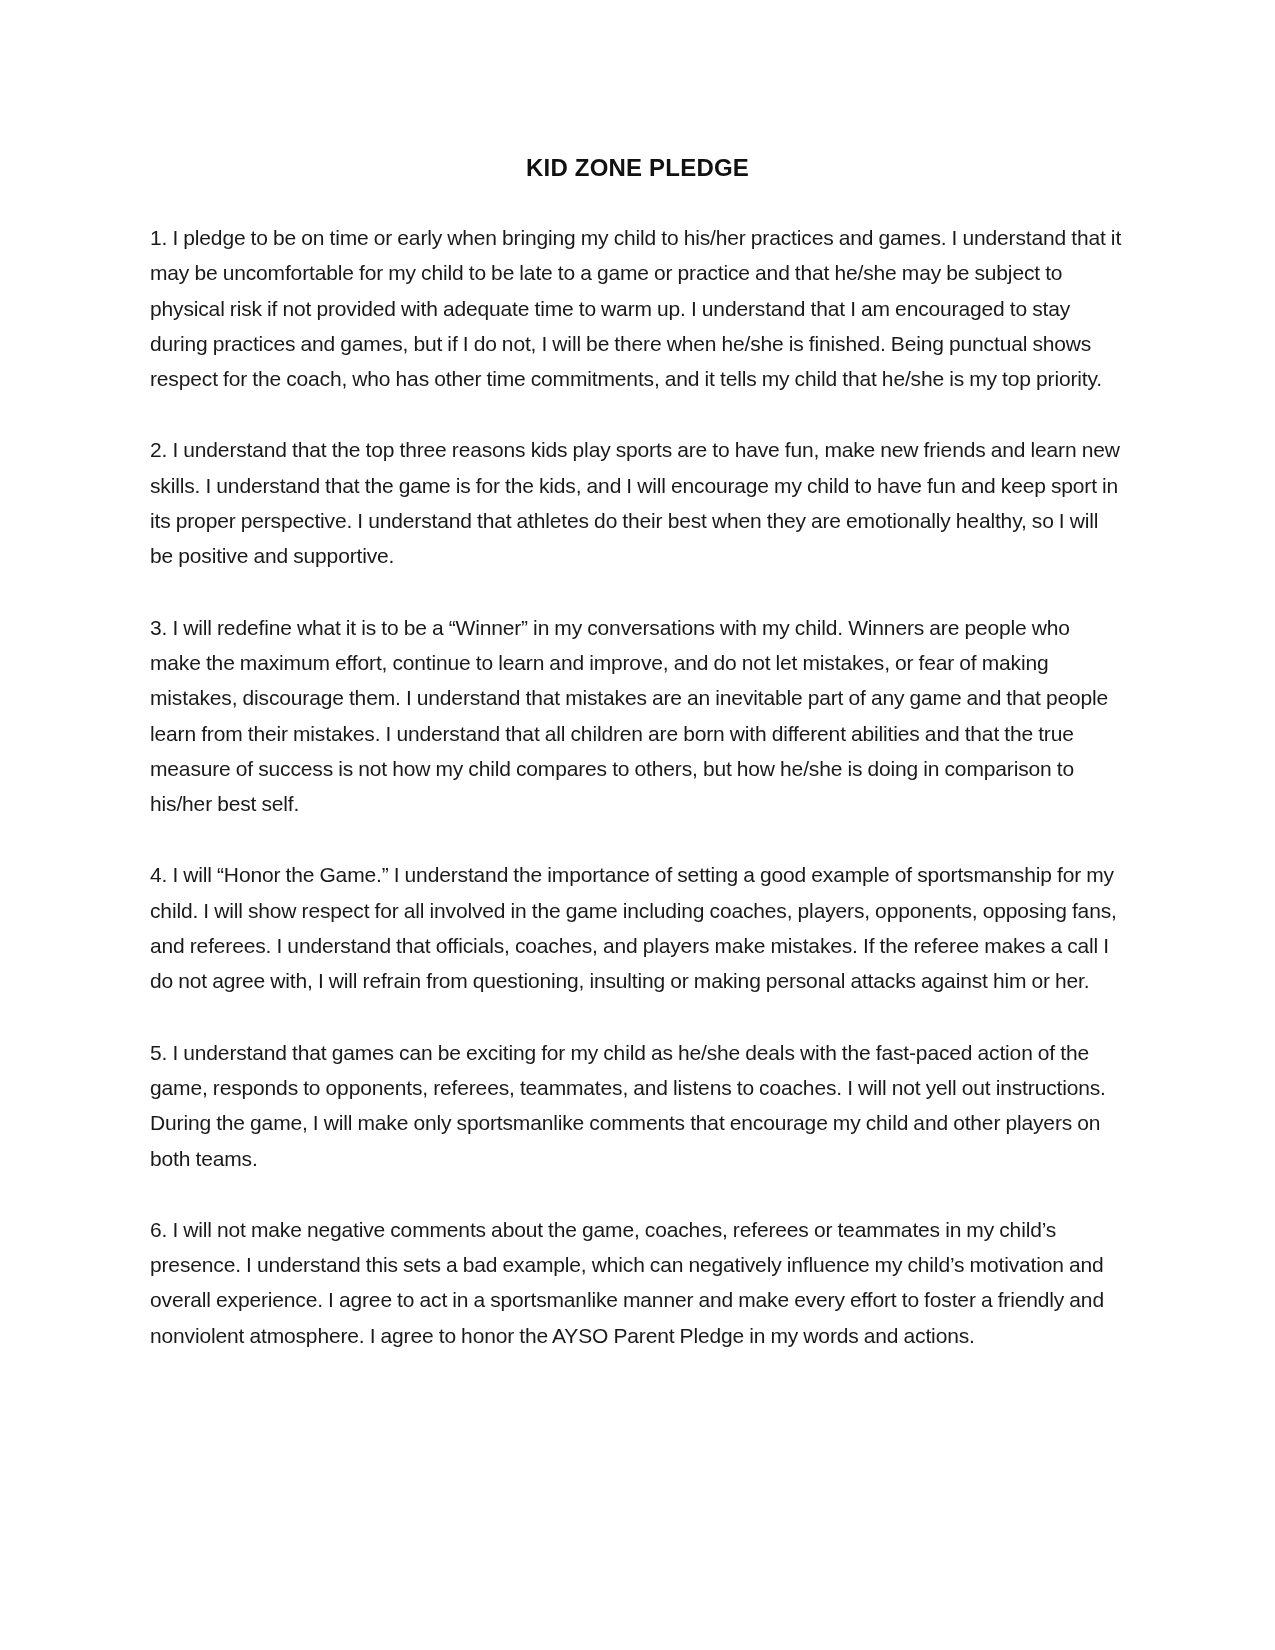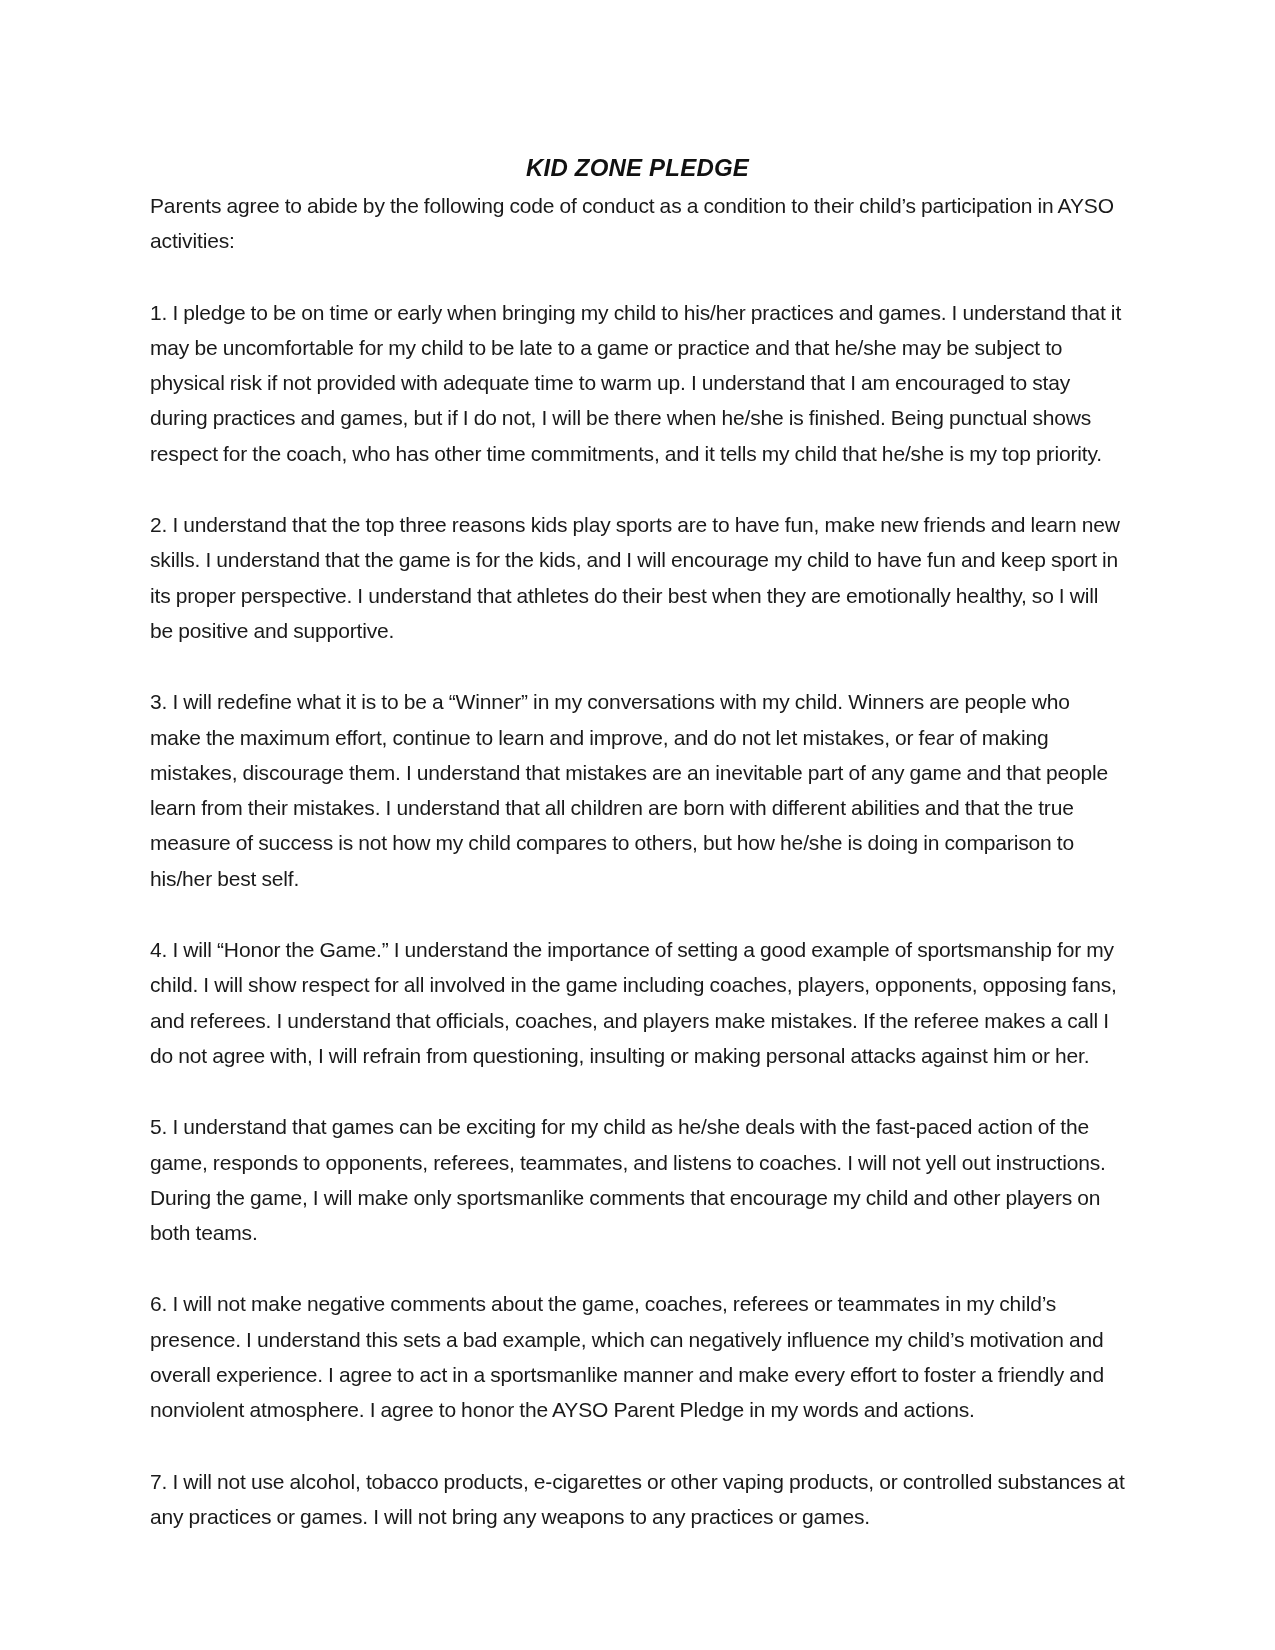--- a/index.html
+++ b/index.html
@@ -22,21 +22,20 @@
       width: 975px;
     }
     .title {
       text-align: center;
       font-weight: bold;
       font-size: 24px;
       line-height: 32px;
       margin: 0 0 4px 0;
       letter-spacing: 0.2px;
       color: #111111;
-      font-style: italic;
     }
     .intro, .item {
       font-size: 21px;
       line-height: 35.3px;
       margin: 0;
       letter-spacing: -0.15px;
       word-spacing: -0.5px;
     }
     .intro {
       margin-bottom: 16px;
@@ -47,28 +46,26 @@
     }
     .num {
       display: inline;
     }
   </style>
 </head>
 <body>
 
 <div class="page">
   <h1 class="title">KID ZONE PLEDGE</h1>
-  <p class="intro">Parents agree to abide by the following code of conduct as a condition to their child’s participation in AYSO activities:</p>
 
   <p class="item"><span class="num">1.</span> <span>I pledge to be on time or early when bringing my child to his/her practices and games. I understand that it may be uncomfortable for my child to be late to a game or practice and that he/she may be subject to physical risk if not provided with adequate time to warm up. I understand that I am encouraged to stay during practices and games, but if I do not, I will be there when he/she is finished. Being punctual shows respect for the coach, who has other time commitments, and it tells my child that he/she is my top priority.</span></p>
 
   <p class="item"><span class="num">2.</span> <span>I understand that the top three reasons kids play sports are to have fun, make new friends and learn new skills. I understand that the game is for the kids, and I will encourage my child to have fun and keep sport in its proper perspective. I understand that athletes do their best when they are emotionally healthy, so I will be positive and supportive.</span></p>
 
   <p class="item"><span class="num">3.</span> <span>I will redefine what it is to be a “Winner” in my conversations with my child. Winners are people who make the maximum effort, continue to learn and improve, and do not let mistakes, or fear of making mistakes, discourage them. I understand that mistakes are an inevitable part of any game and that people learn from their mistakes. I understand that all children are born with different abilities and that the true measure of success is not how my child compares to others, but how he/she is doing in comparison to his/her best self.</span></p>
 
   <p class="item"><span class="num">4.</span> <span>I will “Honor the Game.” I understand the importance of setting a good example of sportsmanship for my child. I will show respect for all involved in the game including coaches, players, opponents, opposing fans, and referees. I understand that officials, coaches, and players make mistakes. If the referee makes a call I do not agree with, I will refrain from questioning, insulting or making personal attacks against him or her.</span></p>
 
   <p class="item"><span class="num">5.</span> <span>I understand that games can be exciting for my child as he/she deals with the fast-paced action of the game, responds to opponents, referees, teammates, and listens to coaches. I will not yell out instructions. During the game, I will make only sportsmanlike comments that encourage my child and other players on both teams.</span></p>
 
   <p class="item"><span class="num">6.</span> <span>I will not make negative comments about the game, coaches, referees or teammates in my child’s presence. I understand this sets a bad example, which can negatively influence my child’s motivation and overall experience. I agree to act in a sportsmanlike manner and make every effort to foster a friendly and nonviolent atmosphere. I agree to honor the AYSO Parent Pledge in my words and actions.</span></p>
 
-  <p class="item"><span class="num">7.</span> <span>I will not use alcohol, tobacco products, e-cigarettes or other vaping products, or controlled substances at any practices or games.  I will not bring any weapons to any practices or games.</span></p>
 </div>
 
 </body></html>

